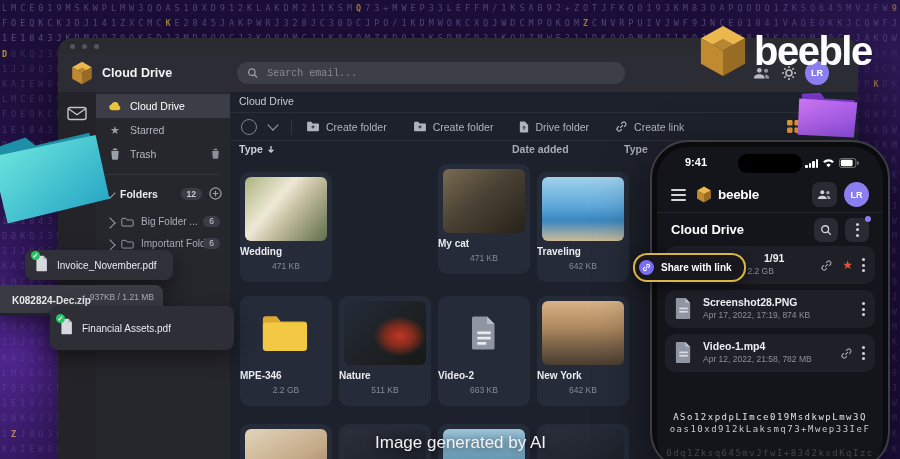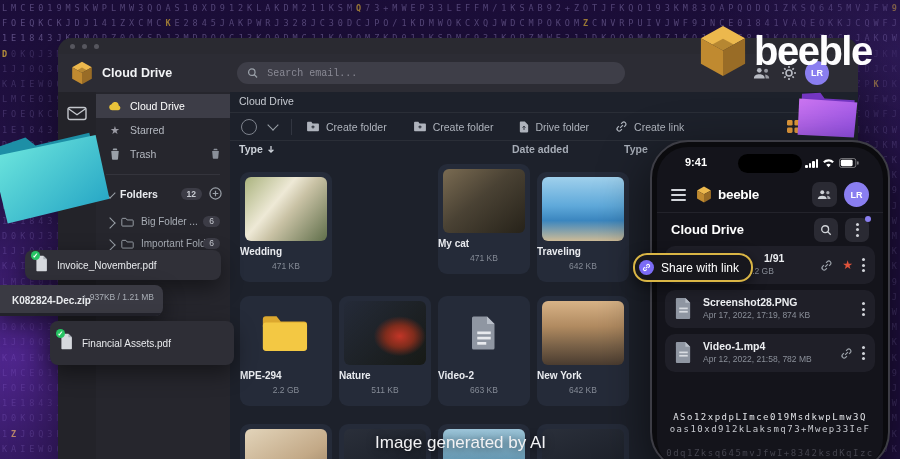--- a/index.html
+++ b/index.html
@@ -116,35 +116,35 @@
   .fcard.obscured .fname{left:99px}
   .fcard.obscured .fmeta{left:47px}
 
   .cipher{position:absolute;left:0;width:100%;text-align:center;font-family:"DejaVu Sans Mono",monospace;font-size:9px;letter-spacing:1.5px;white-space:nowrap}
   .cipher.l1{color:#e2e4e8}.cipher.l2{color:#c7c9cf}.cipher.l3{color:#55555f}.cipher.l4{color:#44444e}
 
   
   .tooltip{position:absolute;left:633px;top:253px;z-index:8;height:25px;display:flex;align-items:center;gap:7px;
     background:#17171d;border:2px solid #d9b545;border-radius:14px;padding:0 12px 0 4px;box-shadow:0 4px 14px rgba(0,0,0,.5)}
   .tt-ico{width:15px;height:15px;border-radius:50%;background:#7b6cf6;display:flex;align-items:center;justify-content:center}
-  .tt-label{font-size:12px;font-weight:normal;color:#fff;white-space:nowrap}
+  .tt-label{font-size:10px;font-weight:bold;color:#fff;white-space:nowrap}
 
   
   .toast{position:absolute;z-index:5;background:#303038;border-radius:8px;box-shadow:0 8px 22px rgba(0,0,0,.45);display:flex;align-items:center}
   .toast .doc-wrap{position:relative;margin:0 8px 0 10px}
   .gcheck{position:absolute;left:-4px;top:-4px;width:9px;height:9px;border-radius:50%;background:#27c463;color:#fff;font-size:7px;line-height:9px;text-align:center;font-weight:bold}
   .toast-label{font-size:10px;color:#e8eaed;white-space:nowrap}
   #toast-upload{left:0;top:285px;width:163px;height:31px;border-radius:0 8px 8px 0;background:#3a3a43;overflow:hidden}
   #toast-upload .toast-label{margin-left:12px;font-weight:bold}
   .up-right{position:absolute;right:9px;top:7px;font-size:8.5px;color:#a9aeb6;display:flex;gap:3px;align-items:center}
   .up-arrow{color:#8f959d;font-size:9px}
   .ptrack{position:absolute;left:0;bottom:0;width:100%;height:3px;background:#22222a}
   .pfill{height:100%;background:#2fd07e}
-  #toast-done1{left:25px;top:250px;width:196px;height:30px}
-  #toast-done2{left:50px;top:321px;width:184px;height:44px;background:#2e2e36}
+  #toast-done1{left:25px;top:250px;width:148px;height:30px}
+  #toast-done2{left:50px;top:306px;width:184px;height:44px;background:#2e2e36}
 
   
   .deco{position:absolute;z-index:3}
   #teal-folder{left:-10px;top:126px;transform:rotate(-7deg)}
   #purple-folder{left:795px;top:88px;transform:rotate(9deg);z-index:5}
   .brand-lockup{position:absolute;left:698px;top:24px;z-index:7;display:flex;align-items:center;gap:6px}
   .brand-word{font-size:40px;font-weight:bold;color:#fdfdfe;letter-spacing:-1.5px}
   .caption{position:absolute;left:375px;top:433px;z-index:8;font-size:17px;color:#f2f2f4;text-shadow:0 1px 8px rgba(0,0,0,.7)}
 </style>
 </head>
@@ -3350,21 +3350,21 @@
       <div class="csize">642 KB</div>
     </div>
 
     <div class="card" style="left:10px;top:204px">
       <div class="media center">
         <svg width="52" height="40" viewBox="0 0 48 38">
             <path d="M2 6a3 3 0 013-3h10l4 5h22a3 3 0 013 3v2H2z" fill="#dca82f"></path>
             <rect x="2" y="9" width="42" height="27" rx="3" fill="#f3c843"></rect>
           </svg>
       </div>
-      <div class="cname">MPE-294</div>
+      <div class="cname">MPE-346</div>
       <div class="csize">2.2 GB</div>
     </div>
     <div class="card" style="left:109px;top:204px">
       <div class="media img-nature"></div>
       <div class="cname">Nature</div>
       <div class="csize">511 KB</div>
     </div>
     <div class="card" style="left:208px;top:204px">
       <div class="media center">
         <svg width="30" height="36" viewBox="0 0 20 24">

